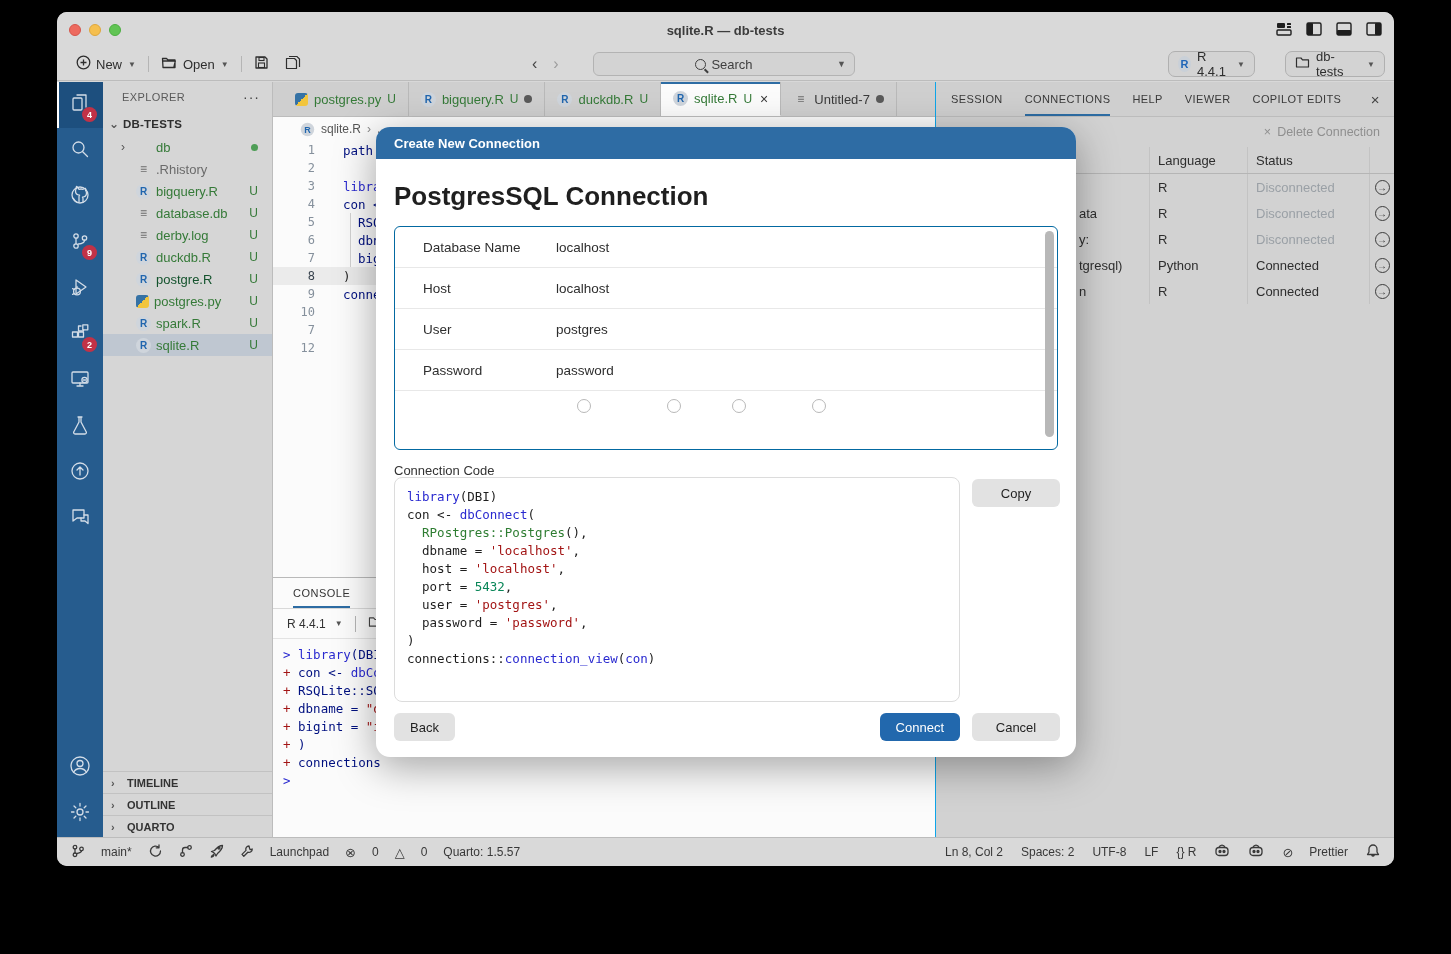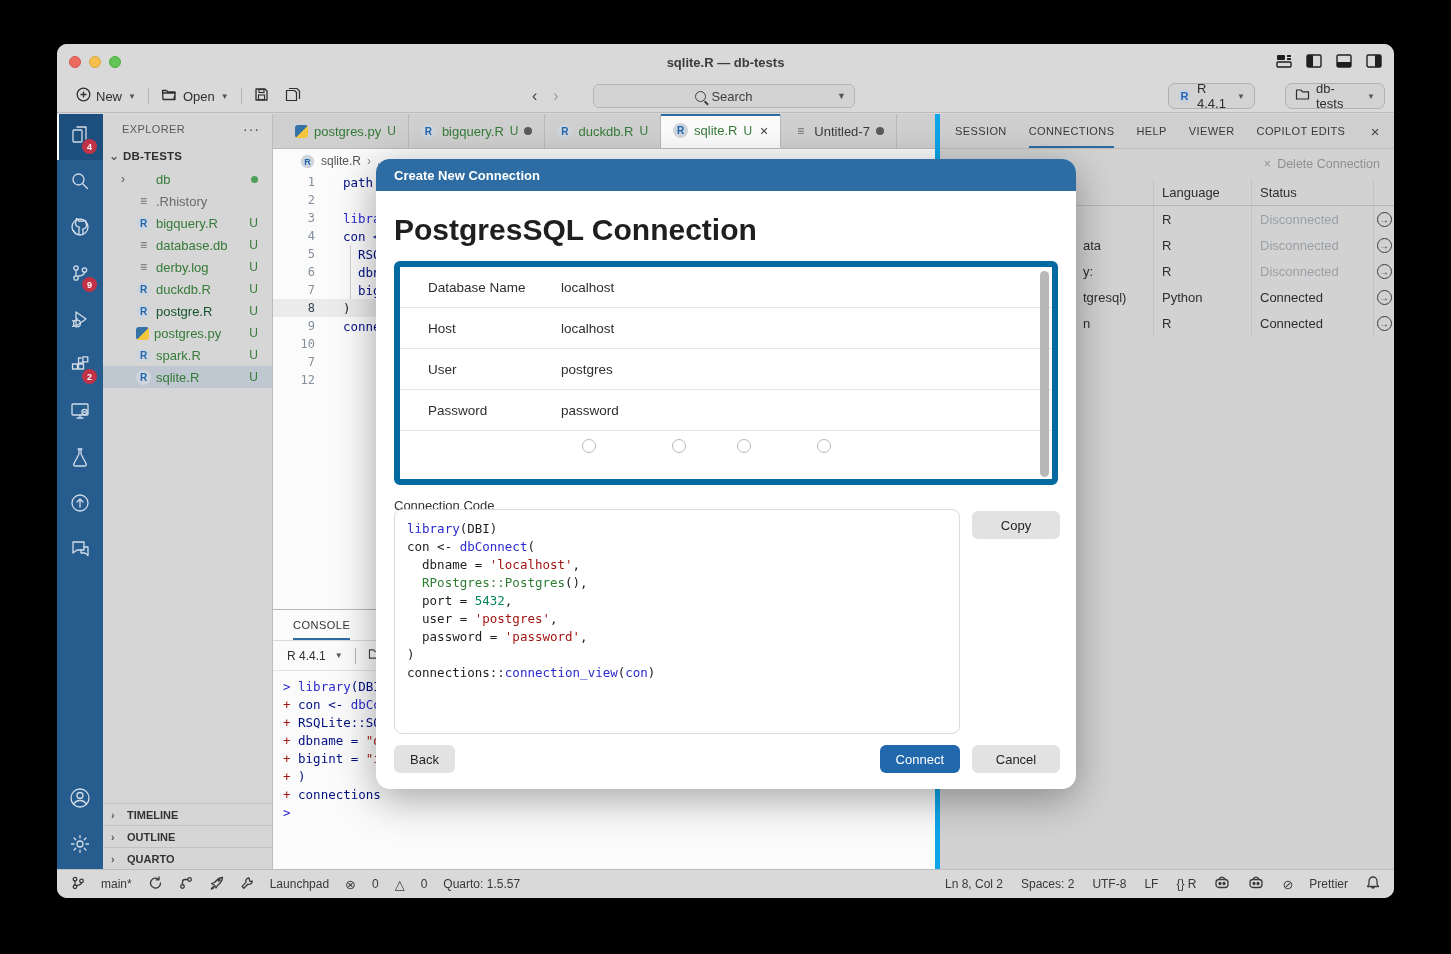--- a/index.html
+++ b/index.html
@@ -1,18 +1,18 @@
 <!DOCTYPE html>
 <html><head>
 <meta charset="utf-8">
 <style>
   * { margin:0; padding:0; box-sizing:border-box; }
   html,body { width:1451px; height:954px; background:#000; overflow:hidden;
     font-family:"Liberation Sans","DejaVu Sans",sans-serif; }
-  .window { position:absolute; left:57px; top:44px; width:1337px; height:854px;
+  .window { position:absolute; left:57px; top:12px; width:1337px; height:854px;
     background:#d8d8d8; border-radius:10px; overflow:hidden; box-shadow:0 20px 60px rgba(0,0,0,.6); }
 
   
   .titlebar { position:relative; height:36px; background:#d9d9d9; display:flex; align-items:center; }
   .traffic { display:flex; gap:8px; margin-left:12px; }
   .tl { width:12px; height:12px; border-radius:50%; }
   .tl.red { background:#ed6a5f; border:1px solid #d6554b; }
   .tl.yellow { background:#f5bf4f; border:1px solid #dfa73c; }
   .tl.green { background:#61c454; border:1px solid #4caf41; }
   .win-title { position:absolute; left:0; right:0; text-align:center; font-size:13px; color:#3c3c3c; font-weight:bold; }
@@ -94,21 +94,21 @@
 
   .console { height:260px; border-top:1px solid #b9b9b9; background:#fbfbfb; flex:none; display:flex; flex-direction:column; }
   .console-tabs { height:31px; display:flex; align-items:center; gap:26px; padding-left:20px;
     font-size:11px; letter-spacing:.5px; color:#333; border-bottom:1px solid #d9d9d9; flex:none; }
   .ctab-active { height:100%; display:flex; align-items:center; box-shadow:inset 0 -2px 0 #2d6ca3; }
   .console-toolbar { height:30px; display:flex; align-items:center; gap:8px; padding-left:14px;
     font-size:12px; color:#333; border-bottom:1px solid #e3e3e3; flex:none; }
   .console-lines { padding:8px 0 0 10px; font-family:"DejaVu Sans Mono",monospace; font-size:12.5px; }
   .console-lines .cline { height:18px; white-space:pre; }
 
-  .right-panel { flex:1; background:#d2d2d2; border-left:5px solid #0ea5e9; display:flex; flex-direction:column; }
+  .right-panel { flex:1; background:#d2d2d2; border-left:1px solid #0ea5e9; display:flex; flex-direction:column; }
   .rp-tabs { height:35px; display:flex; align-items:center; gap:22px; padding-left:15px; font-size:11px;
     letter-spacing:.4px; color:#3a3a3a; background:#cfcfcf; border-bottom:1px solid #bcbcbc; }
   .rp-tab { height:100%; display:flex; align-items:center; }
   .rp-tab.active { box-shadow:inset 0 -2px 0 #2d6ca3; }
   .rp-close { margin-left:auto; margin-right:14px; font-size:15px; color:#444; }
   .rp-actions { height:30px; display:flex; align-items:center; justify-content:flex-end; gap:6px;
     padding-right:14px; font-size:12.5px; color:#8f8f8f; }
   .conn-table { flex:1; font-size:13px; color:#2e2e2e; }
   .conn-row { height:26px; display:flex; align-items:center; }
   .conn-row.header { height:27px; border-bottom:1px solid #b5b5b5; color:#2e2e2e; }
@@ -127,22 +127,22 @@
   .sb-item { display:flex; align-items:center; gap:16px; margin-right:16px; }
   .sb-right { margin-left:auto; display:flex; align-items:center; }
   .sb-right .sb-item { margin-right:0; margin-left:18px; }
   .uni-ic { font-size:13px; color:#3a3a3a; }
 
   
   .modal { position:absolute; left:319px; top:115px; width:700px; height:630px; background:#fff;
     border-radius:14px; box-shadow:0 10px 40px rgba(0,0,0,.35); overflow:hidden; z-index:50; }
   .modal-header { height:32px; background:#2e6ca4; color:#fff; font-size:13px; font-weight:bold;
     display:flex; align-items:center; padding-left:18px; }
-  .modal-title { margin:22px 18px 14px 18px; font-size:30px; font-weight:bold; color:#1f1f1f; }
-  .form-box { position:relative; margin:0 18px; height:224px; border:6px solid #0369a1; border-radius:6px;
+  .modal-title { margin:22px 18px 14px 18px; font-size:26px; font-weight:bold; color:#1f1f1f; }
+  .form-box { position:relative; margin:0 18px; height:224px; border:1px solid #0369a1; border-radius:6px;
     overflow:hidden; background:#fff; }
   .form-row { height:41px; display:flex; align-items:center; border-bottom:1px solid #e8e8e8; font-size:13.5px; color:#2e2e2e; }
   .form-label { width:161px; padding-left:28px; }
   .form-value { flex:1; }
   .radio-row { height:19px; display:flex; align-items:flex-start; padding-left:182px; gap:0; }
   .radio { width:14px; height:14px; border:1.4px solid #b9b9b9; border-radius:50%; margin-top:8px; }
   .form-scrollbar { position:absolute; top:4px; right:3px; width:9px; height:206px; background:#b8b8b8; border-radius:5px; }
   .code-label { margin:13px 18px 6px 18px; font-size:13px; color:#333; }
   .code-box { position:absolute; left:18px; top:350px; width:566px; height:225px; border:1px solid #dcdcdc;
     border-radius:8px; padding:11px 0 0 12px; font-family:"DejaVu Sans Mono",monospace; font-size:12.5px; overflow:hidden; }
@@ -739,22 +739,23 @@
         <span class="radio" style="margin-right:51px"></span>
         <span class="radio" style="margin-right:66px"></span>
         <span class="radio"></span>
       </div>
       <div class="form-scrollbar"></div>
     </div>
     <div class="code-label">Connection Code</div>
     <div class="code-box" id="modal-code">
         <div class="cline"><span class="tk-k">library</span><span class="tk-p">(DBI)</span></div>
         <div class="cline"><span class="tk-p">con &lt;- </span><span class="tk-k">dbConnect</span><span class="tk-p">(</span></div>
+        <div class="cline"><span class="tk-p">  </span><span class="tk-g">RPostgres::Postgres</span><span class="tk-p">(),</span></div>
         <div class="cline"><span class="tk-p">  dbname = </span><span class="tk-s">'localhost'</span><span class="tk-p">,</span></div>
-        <div class="cline"><span class="tk-p">  </span><span class="tk-g">RPostgres::Postgres</span><span class="tk-p">(),</span></div>
+        <div class="cline"><span class="tk-p">  host = </span><span class="tk-s">'localhost'</span><span class="tk-p">,</span></div>
         <div class="cline"><span class="tk-p">  port = </span><span class="tk-n">5432</span><span class="tk-p">,</span></div>
         <div class="cline"><span class="tk-p">  user = </span><span class="tk-s">'postgres'</span><span class="tk-p">,</span></div>
         <div class="cline"><span class="tk-p">  password = </span><span class="tk-s">'password'</span><span class="tk-p">,</span></div>
         <div class="cline"><span class="tk-p">)</span></div>
         <div class="cline"><span class="tk-p">connections::</span><span class="tk-k">connection_view</span><span class="tk-p">(</span><span class="tk-k">con</span><span class="tk-p">)</span></div>
       </div>
     <button class="btn btn-gray copy-btn">Copy</button>
     <button class="btn btn-gray back-btn">Back</button>
     <button class="btn btn-blue connect-btn">Connect</button>
     <button class="btn btn-gray cancel-btn">Cancel</button>

